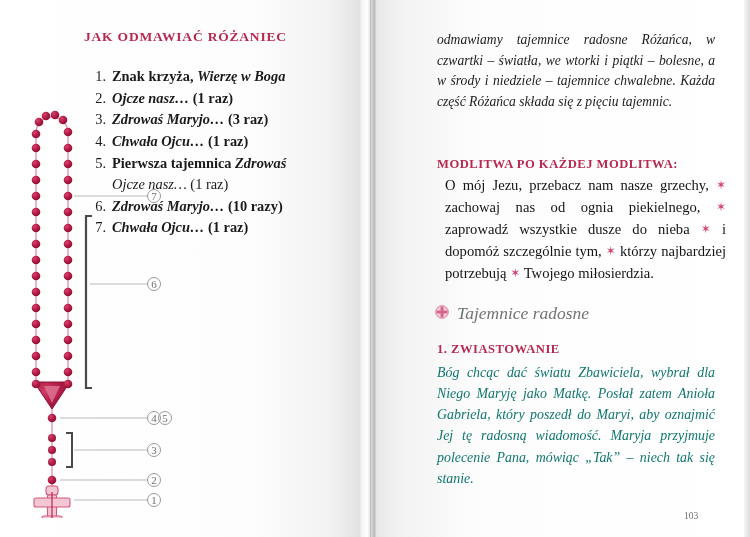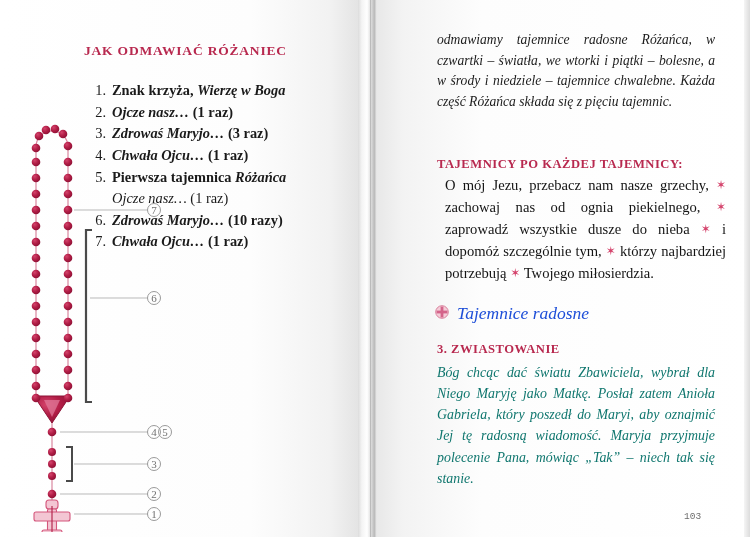--- a/index.html
+++ b/index.html
@@ -15,21 +15,21 @@
      background:linear-gradient(to right,#ffffff 0%,#fdfdfd 70%,#f2f2f2 92%,#e4e4e4 100%);}
   #paper-right{position:absolute;left:377px;top:0;width:373px;height:537px;
      background:linear-gradient(to left,#ffffff 0%,#fdfdfd 72%,#f3f3f3 93%,#e8e8e8 100%);}
   #gutter{position:absolute;left:358px;top:0;width:19px;height:537px;
      background:linear-gradient(to right,#dcdcdc 0%,#f4f4f4 20%,#ffffff 48%,#cfcfcf 76%,#b9b9b9 86%,#f0f0f0 100%);}
   #gutter-line{position:absolute;left:370px;top:0;width:1px;height:537px;background:#9c9c9c;opacity:.55;}
   #edge-right{position:absolute;right:0;top:0;width:6px;height:537px;
      background:linear-gradient(to right,#f5f5f5,#dcdcdc);}
 
   
-  #left-col{position:absolute;left:0;top:14px;width:358px;height:412px;}
+  #left-col{position:absolute;left:0;top:0;width:358px;height:412px;}
   .lheading{
     position:absolute;left:84px;top:29px;width:240px;
     color:#b8294f;font-family:"Liberation Serif",serif;
     font-size:13.5px;font-weight:bold;letter-spacing:.8px;
   }
   #steps{position:absolute;left:88px;top:66px;width:250px;}
   .step{display:flex;font-size:14.4px;color:#1a1a1a;line-height:1.47;margin-bottom:.5px;}
   .step-num{width:18px;flex:none;text-align:right;padding-right:6px;}
   .step-txt{flex:1;font-weight:bold;}
   .step-txt i{font-style:italic;}
@@ -52,33 +52,33 @@
     color:#b8294f;font-size:12.6px;font-weight:bold;letter-spacing:.5px;
   }
   #prayer-head{top:157px;}
   #prayer-body{
     position:absolute;left:68px;top:175px;width:281px;
     font-size:14.6px;line-height:1.5;color:#141414;text-align:justify;
   }
   .star{color:#d4426b;font-size:12px;vertical-align:1px;}
   #myst-head{
     position:absolute;left:58px;top:303px;width:300px;
-    color:#1d4ed8;font-style:italic;font-size:17.5px;
+    color:#737373;font-style:italic;font-size:17.5px;
     display:flex;align-items:center;gap:8px;
   }
   #myst-head .orn{flex:none;}
   #myst-1{top:342px;}
   #myst-1-body{
     position:absolute;left:60px;top:362px;width:278px;
     font-style:italic;font-size:13.9px;line-height:1.52;color:#0f766e;
     text-align:justify;
   }
   #pageno{
     position:absolute;left:684px;top:511px;font-size:9.5px;color:#6d6d6d;
-    font-family:Liberation Mono, monospace;
+    font-family:Liberation Serif, serif;
   }
 </style>
 </head>
 <body>
 
 <div id="spread">
   <div id="paper-left"></div>
   <div id="paper-right"></div>
   <div id="gutter"></div>
   <div id="gutter-line"></div>
@@ -101,21 +101,21 @@
       <div class="step">
         <span class="step-num">3.</span>
         <span class="step-txt"><i>Zdrowaś Maryjo…</i> (3 raz)</span>
       </div>
       <div class="step">
         <span class="step-num">4.</span>
         <span class="step-txt"><i>Chwała Ojcu…</i> (1 raz)</span>
       </div>
       <div class="step">
         <span class="step-num">5.</span>
-        <span class="step-txt">Pierwsza tajemnica <i>Różańca</i></span>
+        <span class="step-txt">Pierwsza tajemnica <i>Zdrowaś</i></span>
       </div>
       <div class="step-sub">Ojcze nasz…<span> (1 raz)</span></div>
       <div class="step">
         <span class="step-num">6.</span>
         <span class="step-txt"><i>Zdrowaś Maryjo…</i> (10 razy)</span>
       </div>
       <div class="step">
         <span class="step-num">7.</span>
         <span class="step-txt"><i>Chwała Ojcu…</i> (1 raz)</span>
       </div>
@@ -239,33 +239,33 @@
       <circle cx="154" cy="108" r="6.5" fill="none" stroke="#9a9a9a" stroke-width="1"></circle>
       <text x="154" y="112">7</text>
     </g>
   </svg>
 </div>
 
 <div id="right-col">
 
   <div class="rpara" id="intro-para">odmawiamy tajemnice radosne Różańca, w czwartki – światła, we wtorki i piątki – bolesne, a w środy i niedziele – tajemnice chwalebne. Każda część Różańca składa się z pięciu tajemnic.</div>
 
-  <div class="rhead" id="prayer-head">TAJEMNICY PO KAŻDEJ TAJEMNICY:</div>
+  <div class="rhead" id="prayer-head">MODLITWA PO KAŻDEJ MODLITWA:</div>
 
   <div id="prayer-body">O mój Jezu, przebacz nam nasze grzechy, <span class="star">✶</span> zachowaj nas od ognia piekielnego, <span class="star">✶</span> zaprowadź wszystkie dusze do nieba <span class="star">✶</span> i dopomóż szczególnie tym, <span class="star">✶</span> którzy najbardziej potrzebują <span class="star">✶</span> Twojego miłosierdzia.</div>
 
   <div id="myst-head">
     <span class="orn">
       <svg width="14" height="14" viewBox="0 0 14 14">
         <circle cx="7" cy="7" r="6.3" fill="#f4ccd8" stroke="#d9819c" stroke-width="1"></circle>
         <rect x="5.6" y="1.6" width="2.8" height="10.8" fill="#d4648a"></rect>
         <rect x="1.6" y="5.6" width="10.8" height="2.8" fill="#d4648a"></rect>
       </svg>
     </span>
     <span>Tajemnice radosne</span>
   </div>
 
-  <div class="rhead" id="myst-1">3. ZWIASTOWANIE</div>
+  <div class="rhead" id="myst-1">1. ZWIASTOWANIE</div>
 
   <div id="myst-1-body">Bóg chcąc dać światu Zbawiciela, wybrał dla Niego Maryję jako Matkę. Posłał zatem Anioła Gabriela, który poszedł do Maryi, aby oznajmić Jej tę radosną wiadomość. Maryja przyjmuje polecenie Pana, mówiąc „Tak” – niech tak się stanie.</div>
 </div>
 
 <div id="pageno">103</div>
 
 </body></html>

